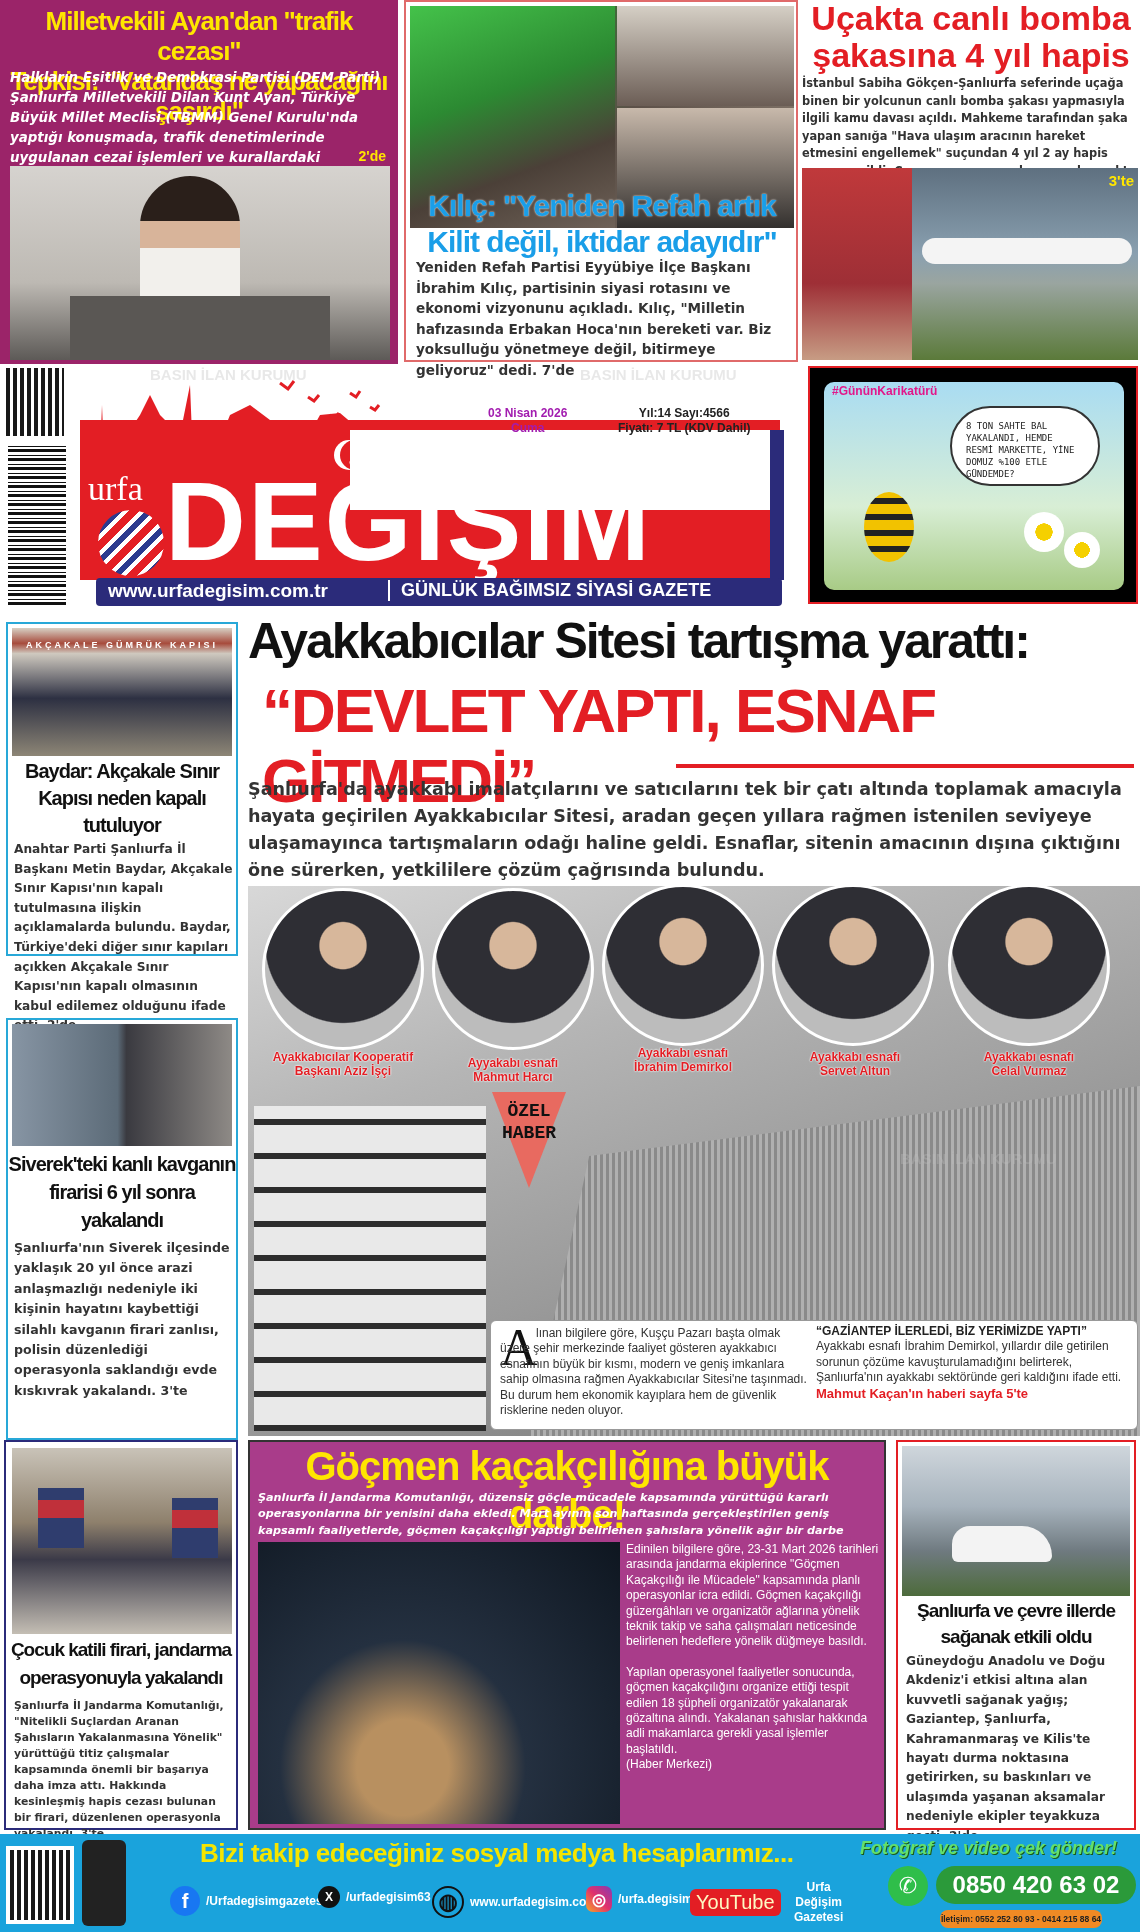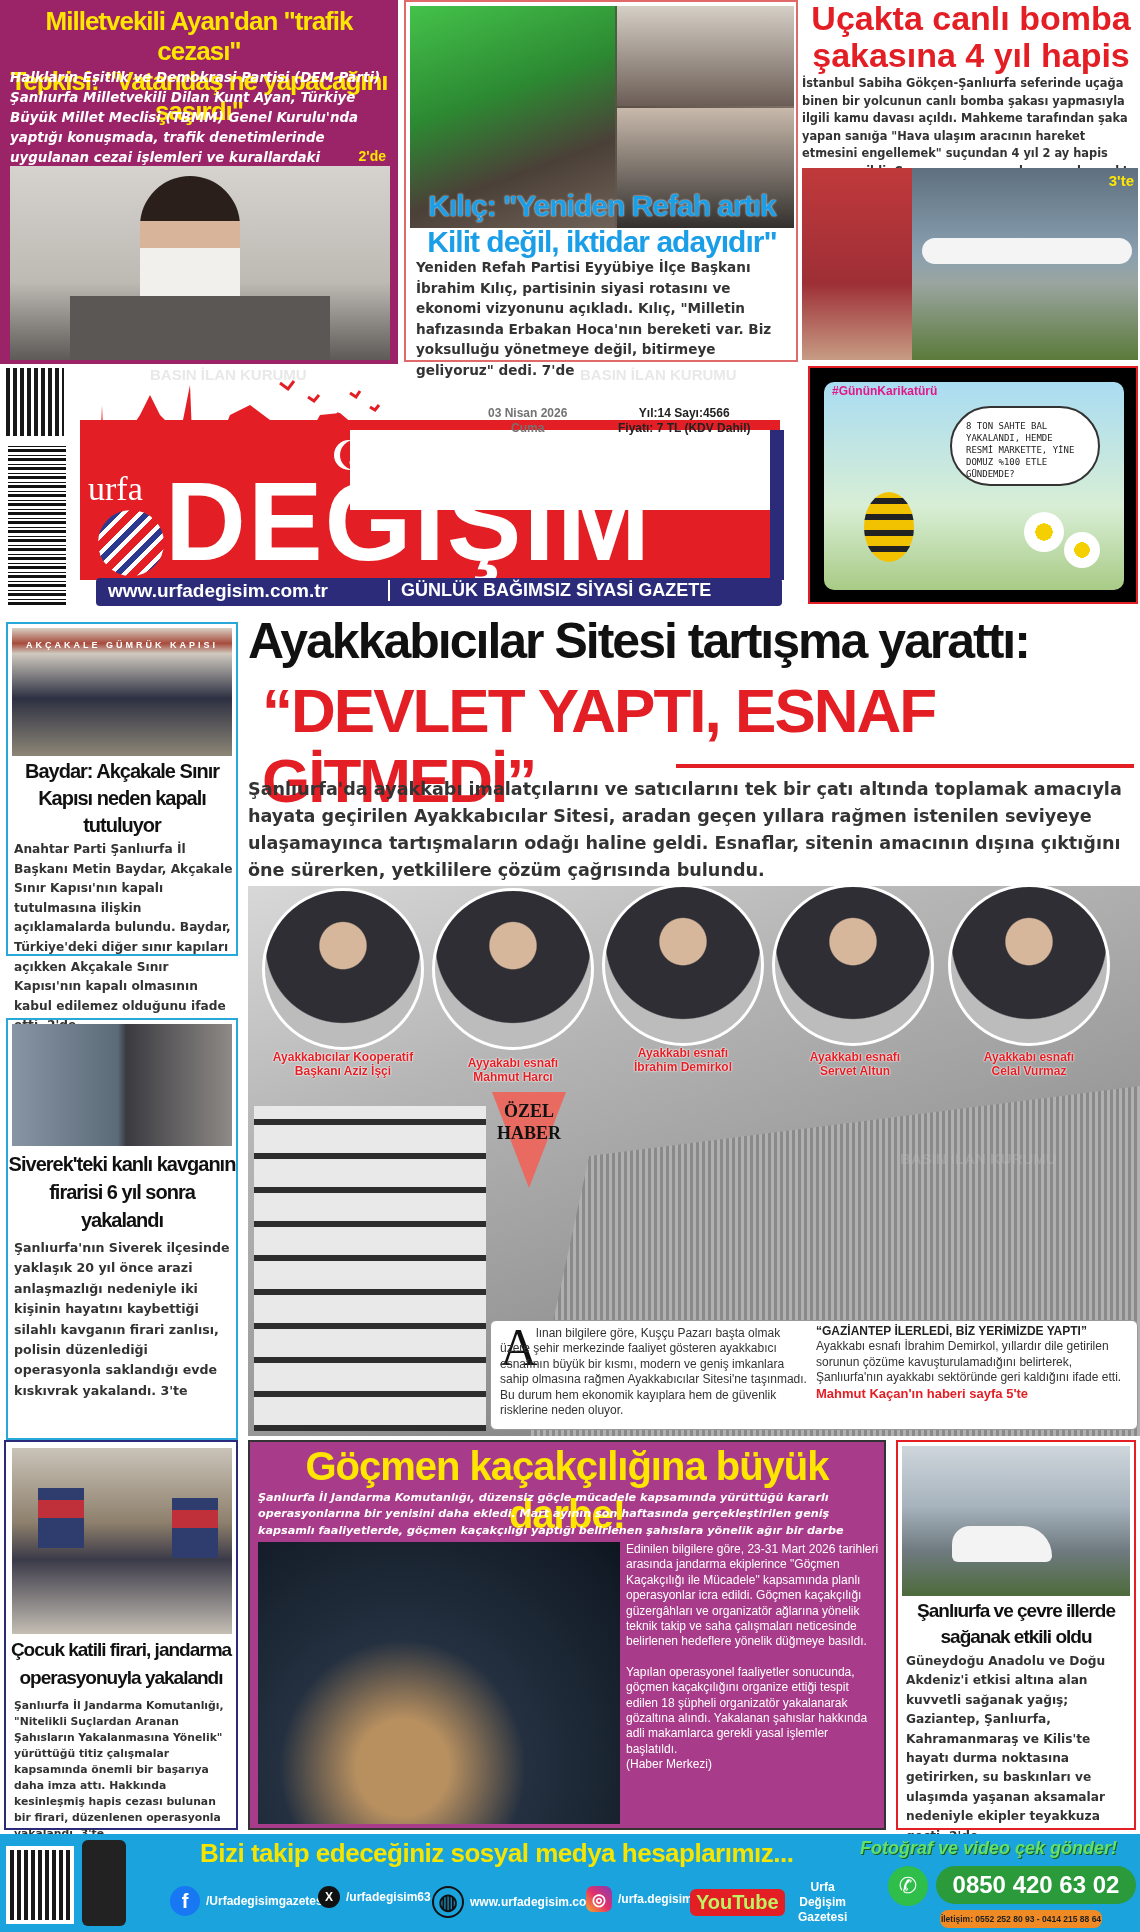--- a/index.html
+++ b/index.html
@@ -22,21 +22,21 @@
   #tr{left:802px;top:0;width:338px;height:362px}
   #tr .h1{left:0;top:0;width:338px;text-align:center;color:#e31e24;font-size:34px;line-height:37px;font-family:"Liberation Sans",sans-serif;font-weight:900}
   #tr .txt{left:0;top:75px;width:336px;font-size:11.4px;line-height:17.5px}
   #tr .img{left:0;top:168px;width:336px;height:192px;background:linear-gradient(180deg,#5e7080 0%,#8aa0b0 45%,#9aa5a0 60%,#5b7a3a 100%)}
   #tr .ref{right:6px;top:172px;color:#ffe600;font-weight:700;font-size:15px}
   #qr1{left:6px;top:368px;width:58px;height:68px;background:repeating-linear-gradient(90deg,#000 0 4px,#fff 4px 7px),#000;opacity:.9}
   #barcode{left:8px;top:445px;width:58px;height:160px;background:repeating-linear-gradient(0deg,#111 0 3px,#fff 3px 5px,#111 5px 6px,#fff 6px 9px)}
   #skyline{left:80px;top:375px;width:700px;height:130px}
   #logo-red{left:80px;top:420px;width:700px;height:160px;background:#e31e24}
   #logo-red2{left:350px;top:430px;width:430px;height:80px;background:#fff}
-  .date-box{left:488px;top:406px;text-align:center;font-weight:700;font-size:12px;color:#737373;line-height:15px}
+  .date-box{left:488px;top:406px;text-align:center;font-weight:700;font-size:12px;color:#a21caf;line-height:15px}
   .issue-box{left:618px;top:406px;text-align:center;font-weight:700;font-size:12px;color:#222;line-height:15px}
   #urfa{left:88px;top:470px;color:#fff;font-family:"Liberation Serif",serif;font-size:34px}
   #brand{left:165px;top:466px;color:#fff;font-size:112px;font-weight:900;letter-spacing:2px;line-height:112px}
   #globe{left:98px;top:510px;width:66px;height:66px;border-radius:50%;background:repeating-linear-gradient(135deg,#e31e24 0 8px,#fff 8px 12px,#2b3a8f 12px 18px,#fff 18px 22px)}
   #navybar{left:96px;top:578px;width:686px;height:28px;background:#2b2b7a;border-radius:4px}
   #site{left:108px;top:580px;color:#fff;font-weight:700;font-size:19px}
   #motto{left:388px;top:580px;color:#fff;font-weight:700;font-size:18px;border-left:2px solid #fff;padding-left:11px}
   
   #cartoon{left:808px;top:366px;width:330px;height:238px;background:#000;border:2px solid #e31e24}
   #cartoon .inner{left:14px;top:14px;width:300px;height:208px;border-radius:10px;background:linear-gradient(180deg,#a9dcf2 0%,#d8eed5 60%,#a8cb86 100%)}
@@ -225,21 +225,21 @@
     <div>Ayakkabı esnafı</div>
     <div>Celal Vurmaz</div>
   </div>
 
 <div id="shoes" class="abs"></div>
 
 <div id="ozel" class="abs">
   <svg width="74" height="96" viewBox="0 0 74 96">
       <polygon points="0,0 74,0 37,96" fill="#e86a60"></polygon>
     </svg>
-  <div style="position:absolute;left:0;top:8px;width:74px;text-align:center;font-weight:700;font-size:18px;line-height:22px;color:#111;font-family:Liberation Serif, serif">
+  <div style="position:absolute;left:0;top:8px;width:74px;text-align:center;font-weight:700;font-size:18px;line-height:22px;color:#111;font-family:Liberation Mono, monospace">
     <div>ÖZEL</div>
       <div>HABER</div>
   </div>
 </div>
 
 <div id="infobox" class="abs"></div>
 <span id="dropcap" class="abs">A</span>
 <p id="info-left" class="abs" style="text-indent:36px">lınan bilgilere göre, Kuşçu Pazarı başta olmak üzere şehir merkezinde faaliyet gösteren ayakkabıcı esnafının büyük bir kısmı, modern ve geniş imkanlara sahip olmasına rağmen Ayakkabıcılar Sitesi'ne taşınmadı. Bu durum hem ekonomik kayıplara hem de güvenlik risklerine neden oluyor.</p>
 <div id="info-right" class="abs">
   <div class="t">“GAZİANTEP İLERLEDİ, BİZ YERİMİZDE YAPTI”</div>
@@ -292,21 +292,21 @@
 </a>
 <a class="social" style="left:432px">
   <span class="sicon" style="width:32px;height:32px;border:2px solid #111;color:#111;font-size:22px">◍</span>
   <span>www.urfadegisim.com.tr</span>
 </a>
 <a class="social" style="left:586px">
   <span class="sicon" style="width:26px;height:26px;border-radius:7px;background:linear-gradient(45deg,#f9a825,#e1306c,#833ab4);font-size:16px">◎</span>
   <span>/urfa.degisim</span>
 </a>
 <a class="social" style="left:690px;top:1880px">
-  <span style="display:inline-block;background:#e31e24;color:#bef264;font-weight:700;font-size:20px;padding:2px 6px;border-radius:6px">YouTube</span>
+  <span style="display:inline-block;background:#e31e24;color:#fef9c3;font-weight:400;font-size:20px;padding:2px 6px;border-radius:6px">YouTube</span>
   <span style="width:64px;text-align:center;line-height:15px">Urfa Değişim Gazetesi</span>
 </a>
 
 <div id="sendphoto" class="abs">Fotoğraf ve video çek gönder!</div>
 <div id="wa" class="abs">✆</div>
 <a id="phone" class="abs">0850 420 63 02</a>
 <div id="contact" class="abs">İletişim: 0552 252 80 93 - 0414 215 88 64</div>
 
 <span class="wm" style="left:150px;top:366px">BASIN İLAN KURUMU</span>
 <span class="wm" style="left:580px;top:366px">BASIN İLAN KURUMU</span>

